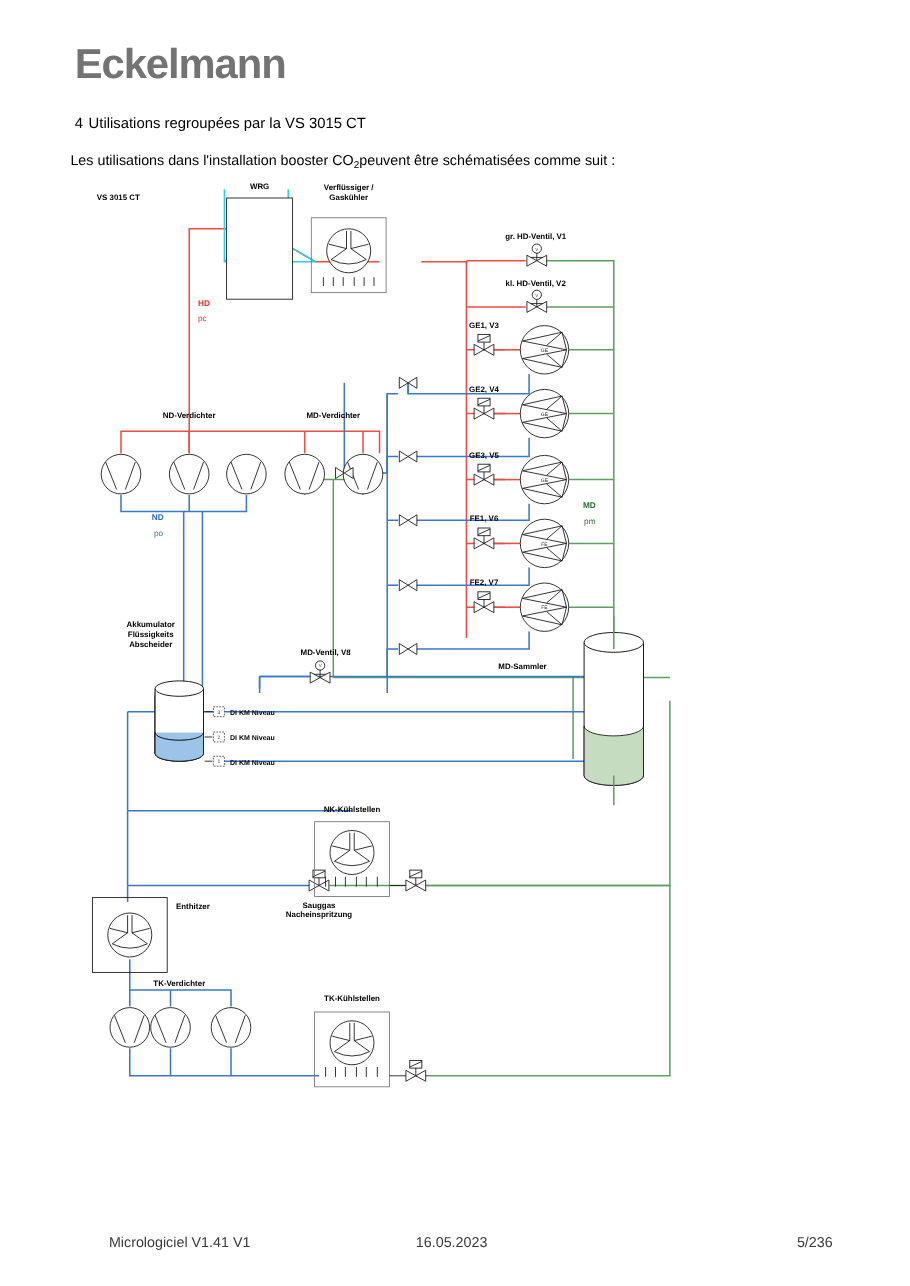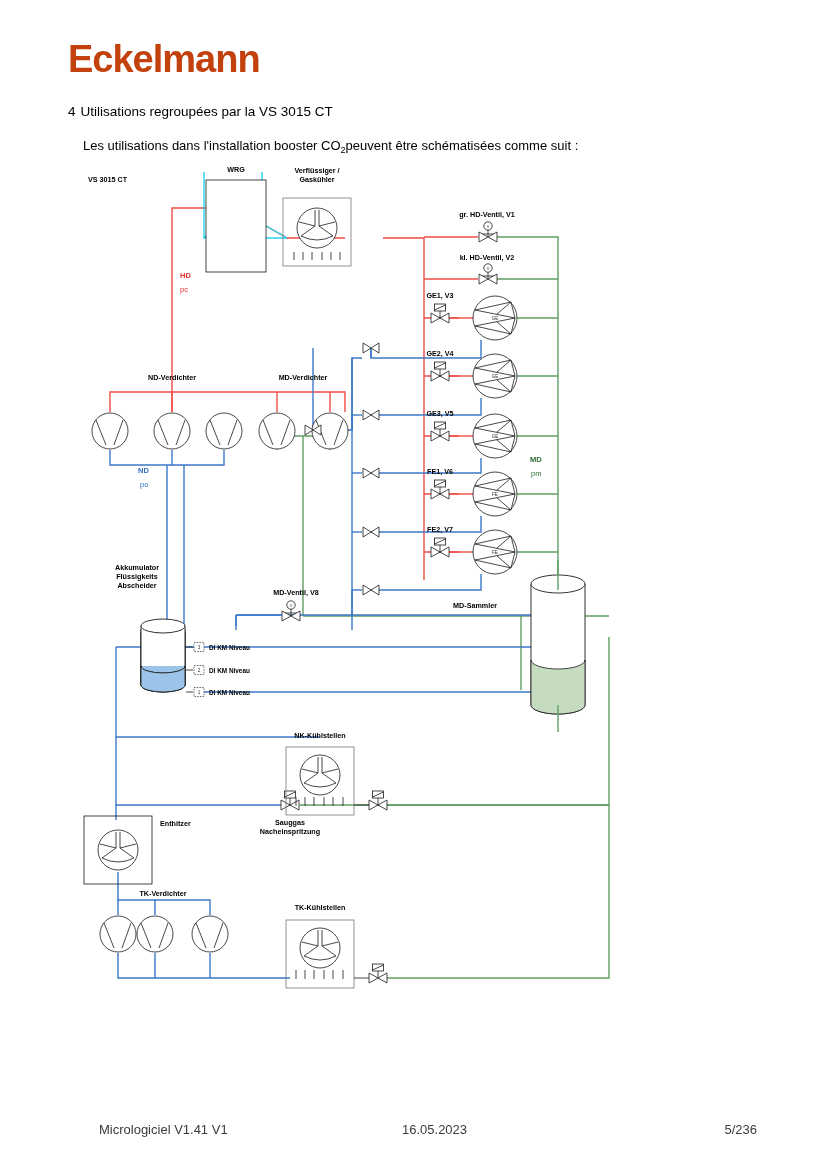--- a/index.html
+++ b/index.html
@@ -1,27 +1,27 @@
 <!DOCTYPE html>
 <html><head>
 <meta charset="utf-8">
 <style>
   html,body{margin:0;padding:0;background:#fff;}
   body{width:827px;height:1169px;font-family:"Liberation Sans",sans-serif;color:#000;position:relative;overflow:hidden;}
   .page{position:relative;width:827px;height:1169px;background:#fff;}
-  #logo{position:absolute;left:68px;top:38px;font-size:38px;font-weight:bold;color:#c2410c;letter-spacing:-1px;font-family:"Liberation Sans",sans-serif;}
+  #logo{position:absolute;left:68px;top:38px;font-size:38px;font-weight:bold;color:#737373;letter-spacing:-1px;font-family:"Liberation Sans",sans-serif;}
   #heading{position:absolute;left:68px;top:104px;font-size:13.5px;font-weight:normal;color:#000;}
   #heading .num{margin-right:5px;}
-  #intro{position:absolute;left:83px;top:138px;font-size:13px;color:#000;}
+  #intro{position:absolute;left:64px;top:138px;font-size:13px;color:#000;}
   #intro sub{font-size:9px;vertical-align:baseline;position:relative;top:3px;}
   #figure{position:absolute;left:0;top:160px;width:767px;height:890px;}
   #figure svg{display:block;}
   .ftr{position:absolute;top:1122px;font-size:13px;color:#3b3b3b;}
   #ftr-left{left:68px;margin-left:31px;}
-  #ftr-mid{left:378px;margin-left:24px;}
+  #ftr-mid{left:378px;}
   #ftr-right{right:70px;}
   text{font-family:"Liberation Sans",sans-serif;}
   .lbl{font-size:7.2px;font-weight:bold;fill:#000;}
   .lbl-sm{font-size:6.4px;font-weight:bold;fill:#000;}
   .lbl-tiny{font-size:4.6px;fill:#333;}
   .lbl-hd{font-size:7.5px;font-weight:bold;fill:#e8312a;}
   .lbl-hd2{font-size:7.5px;fill:#e8312a;}
   .lbl-nd{font-size:7.5px;font-weight:bold;fill:#2f6fc4;}
   .lbl-nd2{font-size:7.5px;fill:#2f6fc4;}
   .lbl-md{font-size:7.5px;font-weight:bold;fill:#2e6b34;}

